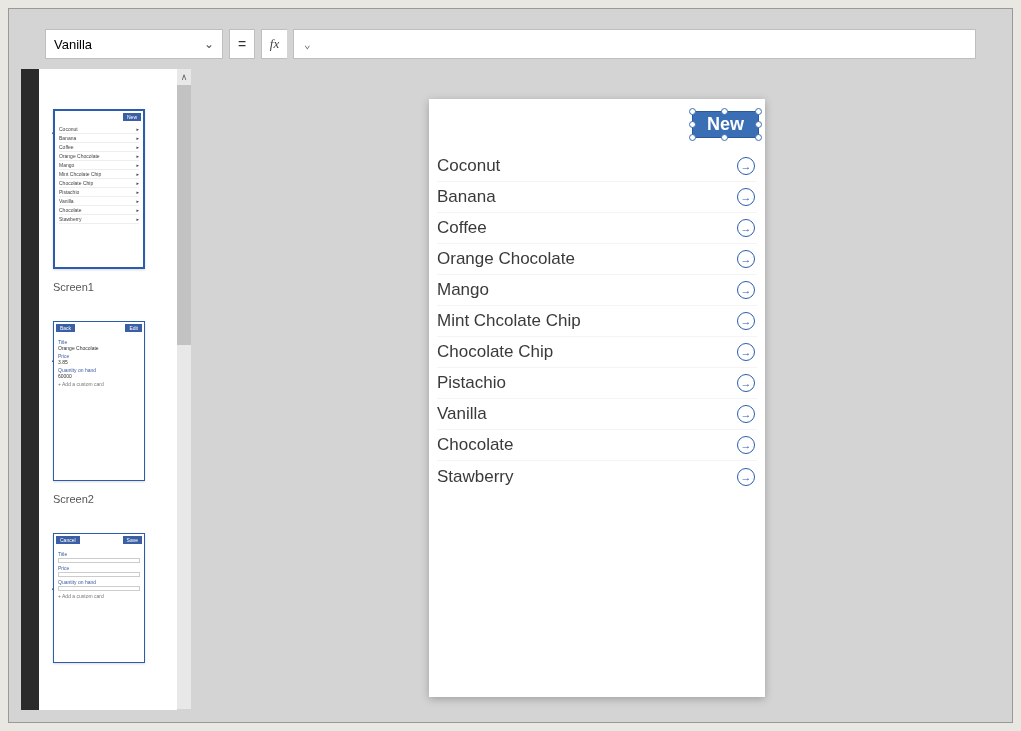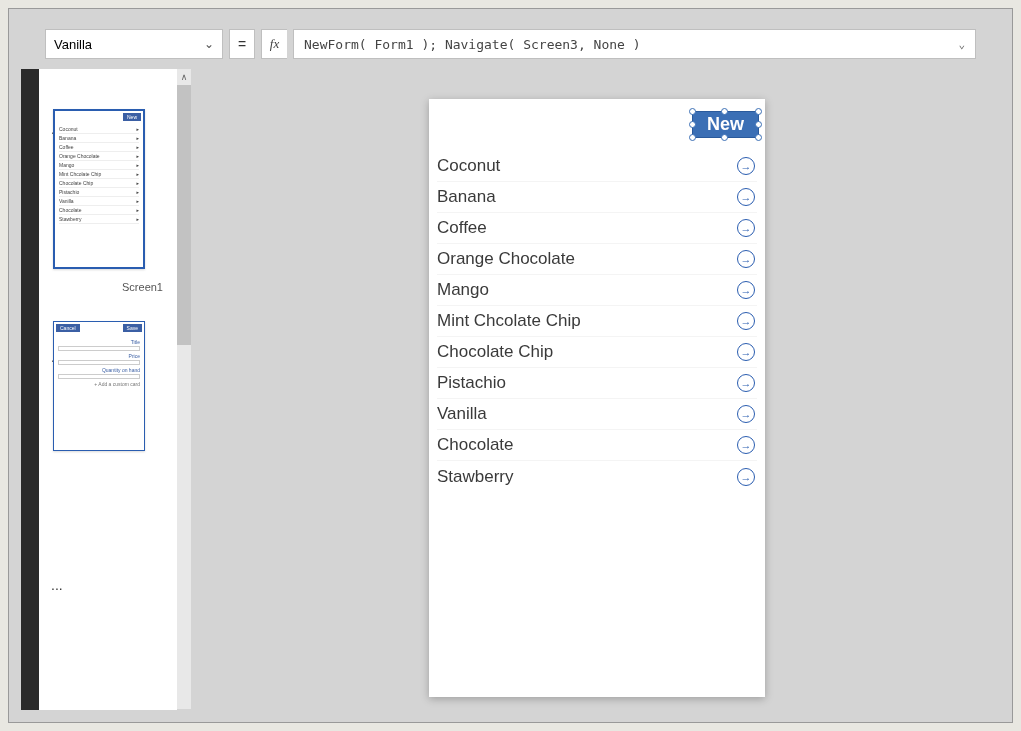--- a/index.html
+++ b/index.html
@@ -89,21 +89,20 @@
   }
   .thumb-more {
     position: absolute;
     left: 12px;
     font-size: 14px;
     color: #333;
     cursor: pointer;
   }
   .thumb {
     margin: 0 14px 10px 14px;
-    text-align: right;
   }
   .thumb-box {
     width: 92px; height: 160px;
     border: 1px solid #2a5db0;
     background: #fff;
     box-shadow: 0 1px 2px rgba(0,0,0,0.15);
     position: relative;
     overflow: hidden;
   }
   .thumb-box.sel { border: 2px solid #2a5db0; }
@@ -226,21 +225,20 @@
 <div class="app-frame">
 
   <div class="formula-bar">
     <div class="prop-select">
       <span>Vanilla</span>
       <span class="chev">⌄</span>
     </div>
     <div class="eq-box">=</div>
     <div class="fx-box">fx</div>
     <div class="formula-input">
-      <span>NewForm( Form1 ); Navigate( Screen3, None )</span>
       <span class="chev">⌄</span>
     </div>
   </div>
 
   <div class="left-dark"></div>
 
   <div class="thumbs">
 
     <div class="thumb-more" style="top:52px">...</div>
     <div class="thumb" style="margin-top:0">
@@ -292,20 +290,38 @@
           <div>
               <span>Stawberry</span>
               <span>▸</span>
             </div>
         </div>
       </div>
       <div class="thumb-label">Screen1</div>
     </div>
 
     <div class="thumb-more" style="top:280px">...</div>
+    <div class="thumb" style="margin-top:28px">
+      <div class="thumb-box">
+        <div class="thumb-header">
+          <div class="thumb-btn left">Back</div>
+          <div class="thumb-btn">Edit</div>
+        </div>
+        <div class="thumb-form">
+          <div class="lab">Title</div>
+          <div class="val">Orange Chocolate</div>
+          <div class="lab">Price</div>
+          <div class="val">3.85</div>
+          <div class="lab">Quantity on hand</div>
+          <div class="val">60000</div>
+          <div class="lab" style="color:#777">+  Add a custom card</div>
+        </div>
+      </div>
+      <div class="thumb-label">Screen2</div>
+    </div>
 
     <div class="thumb-more" style="top:508px">...</div>
     <div class="thumb" style="margin-top:28px">
       <div class="thumb-box" style="height:130px">
         <div class="thumb-header">
           <div class="thumb-btn left">Cancel</div>
           <div class="thumb-btn">Save</div>
         </div>
         <div class="thumb-form">
           <div class="lab">Title</div>

